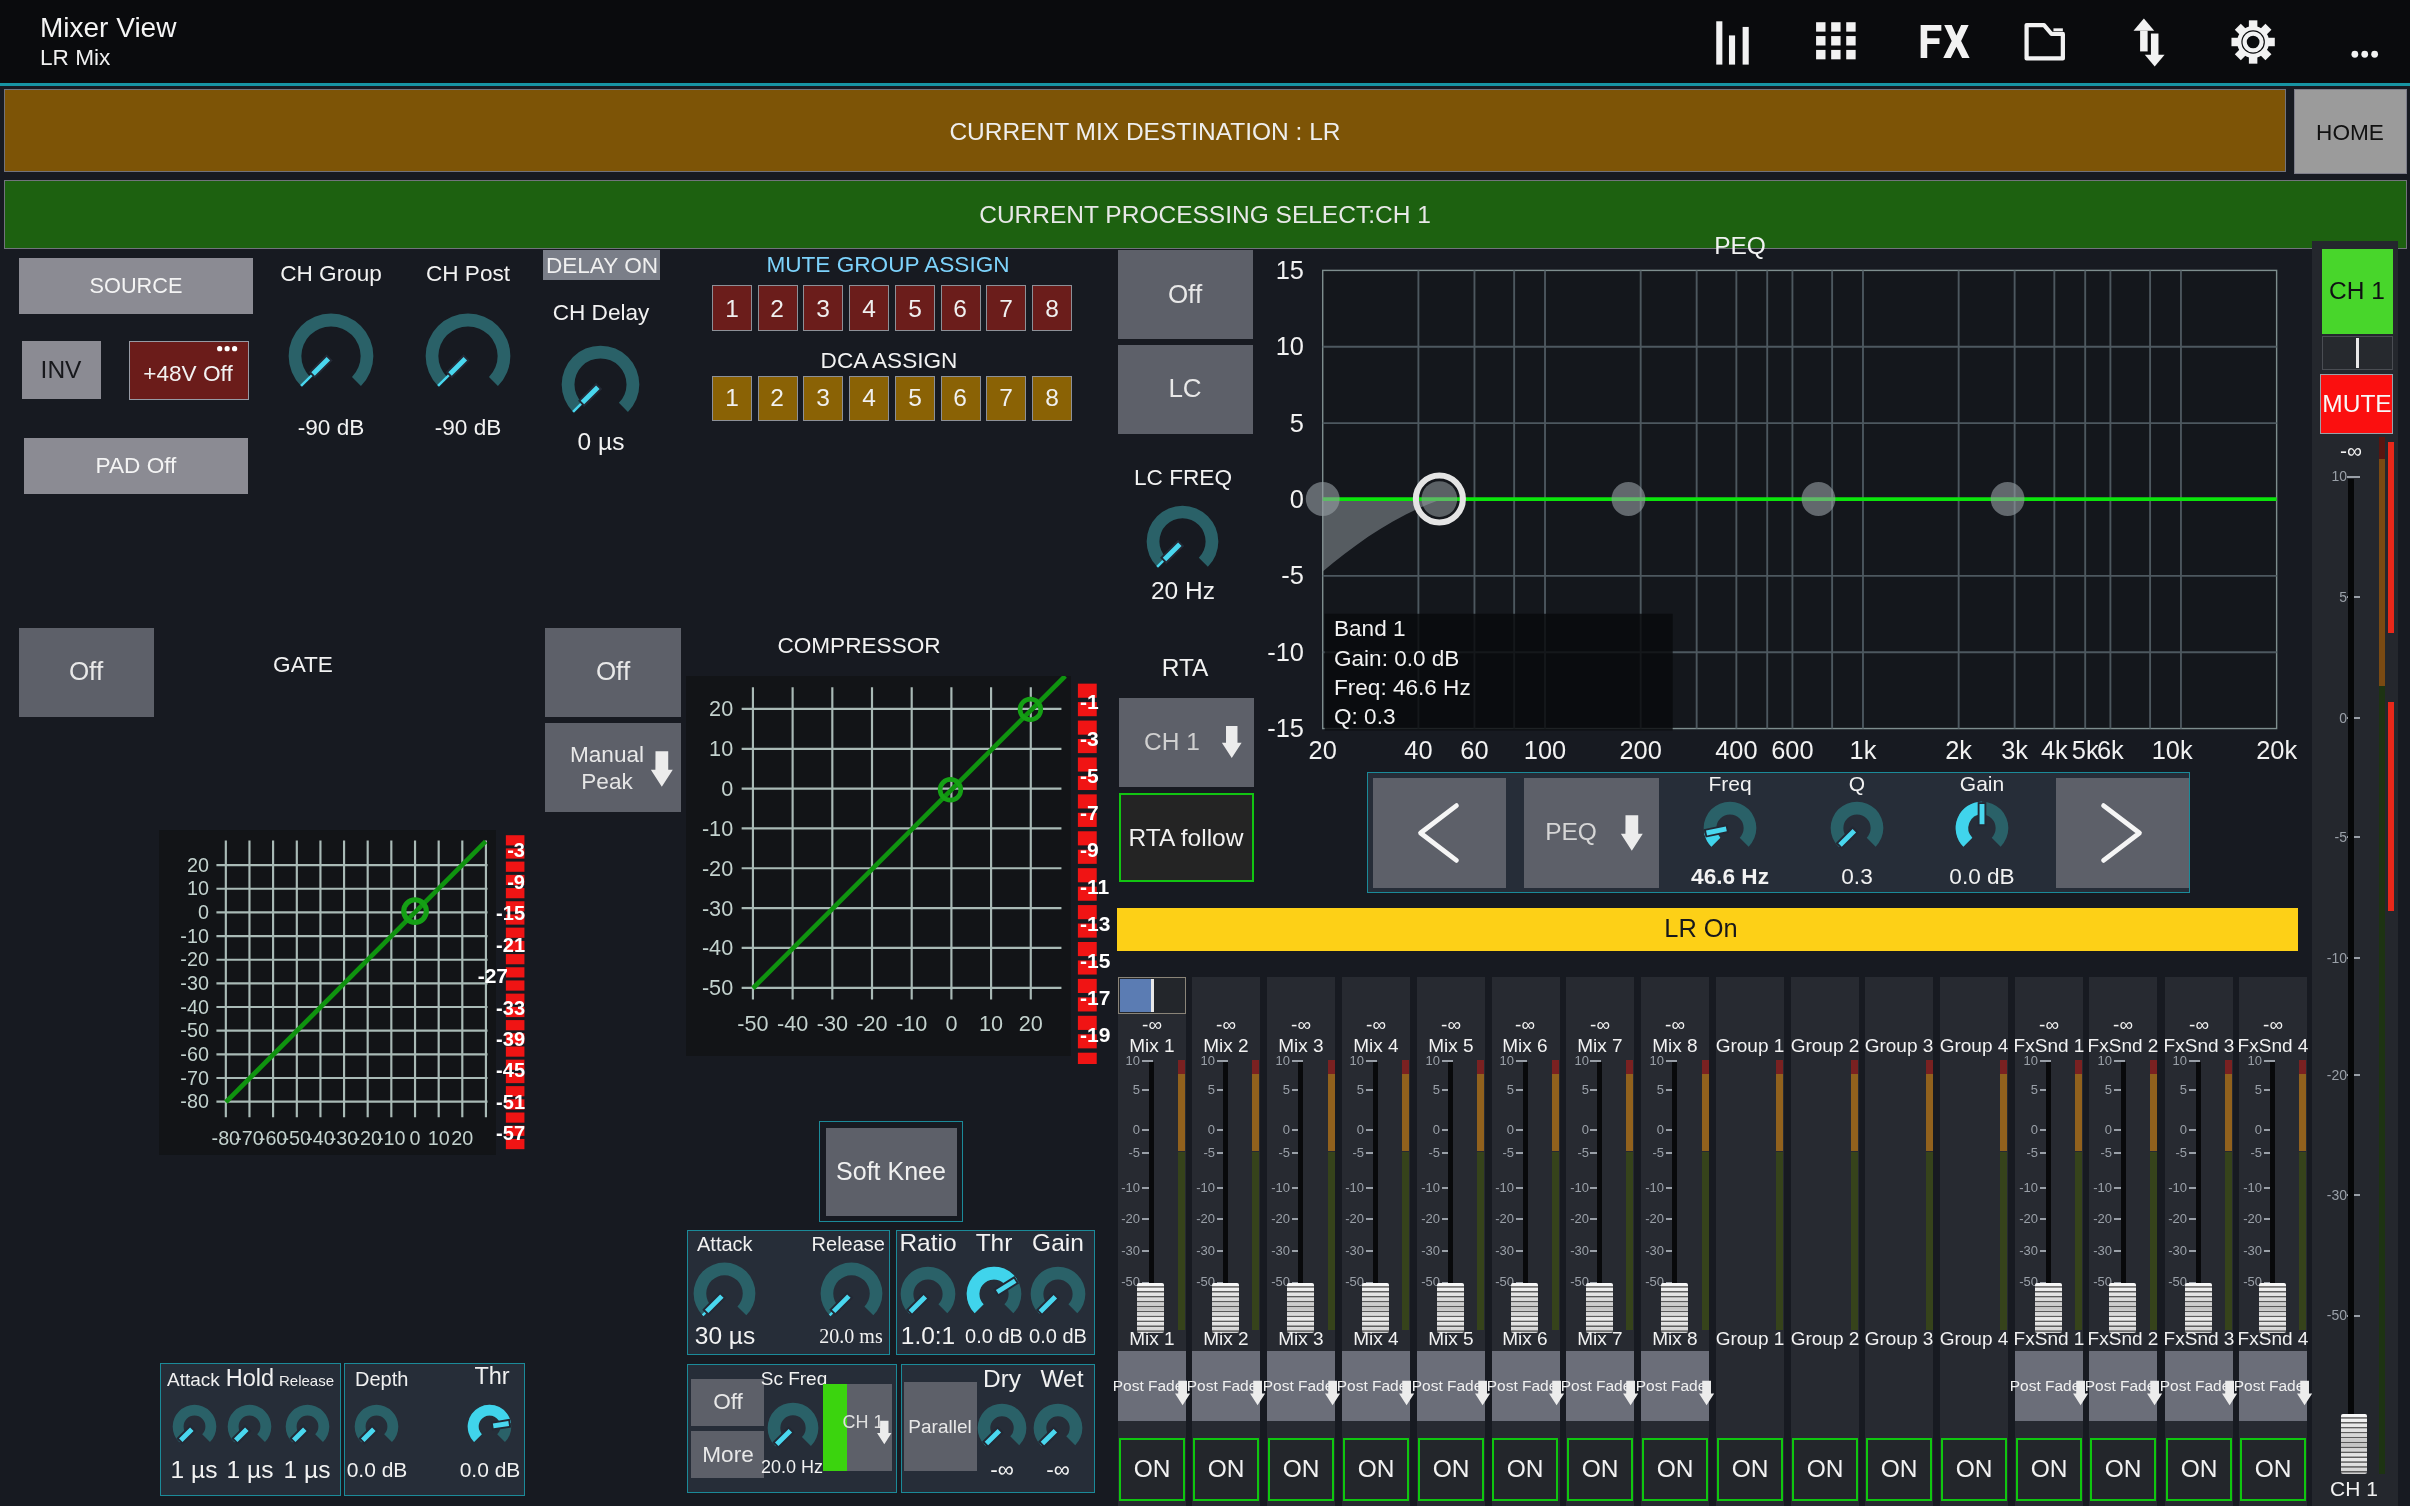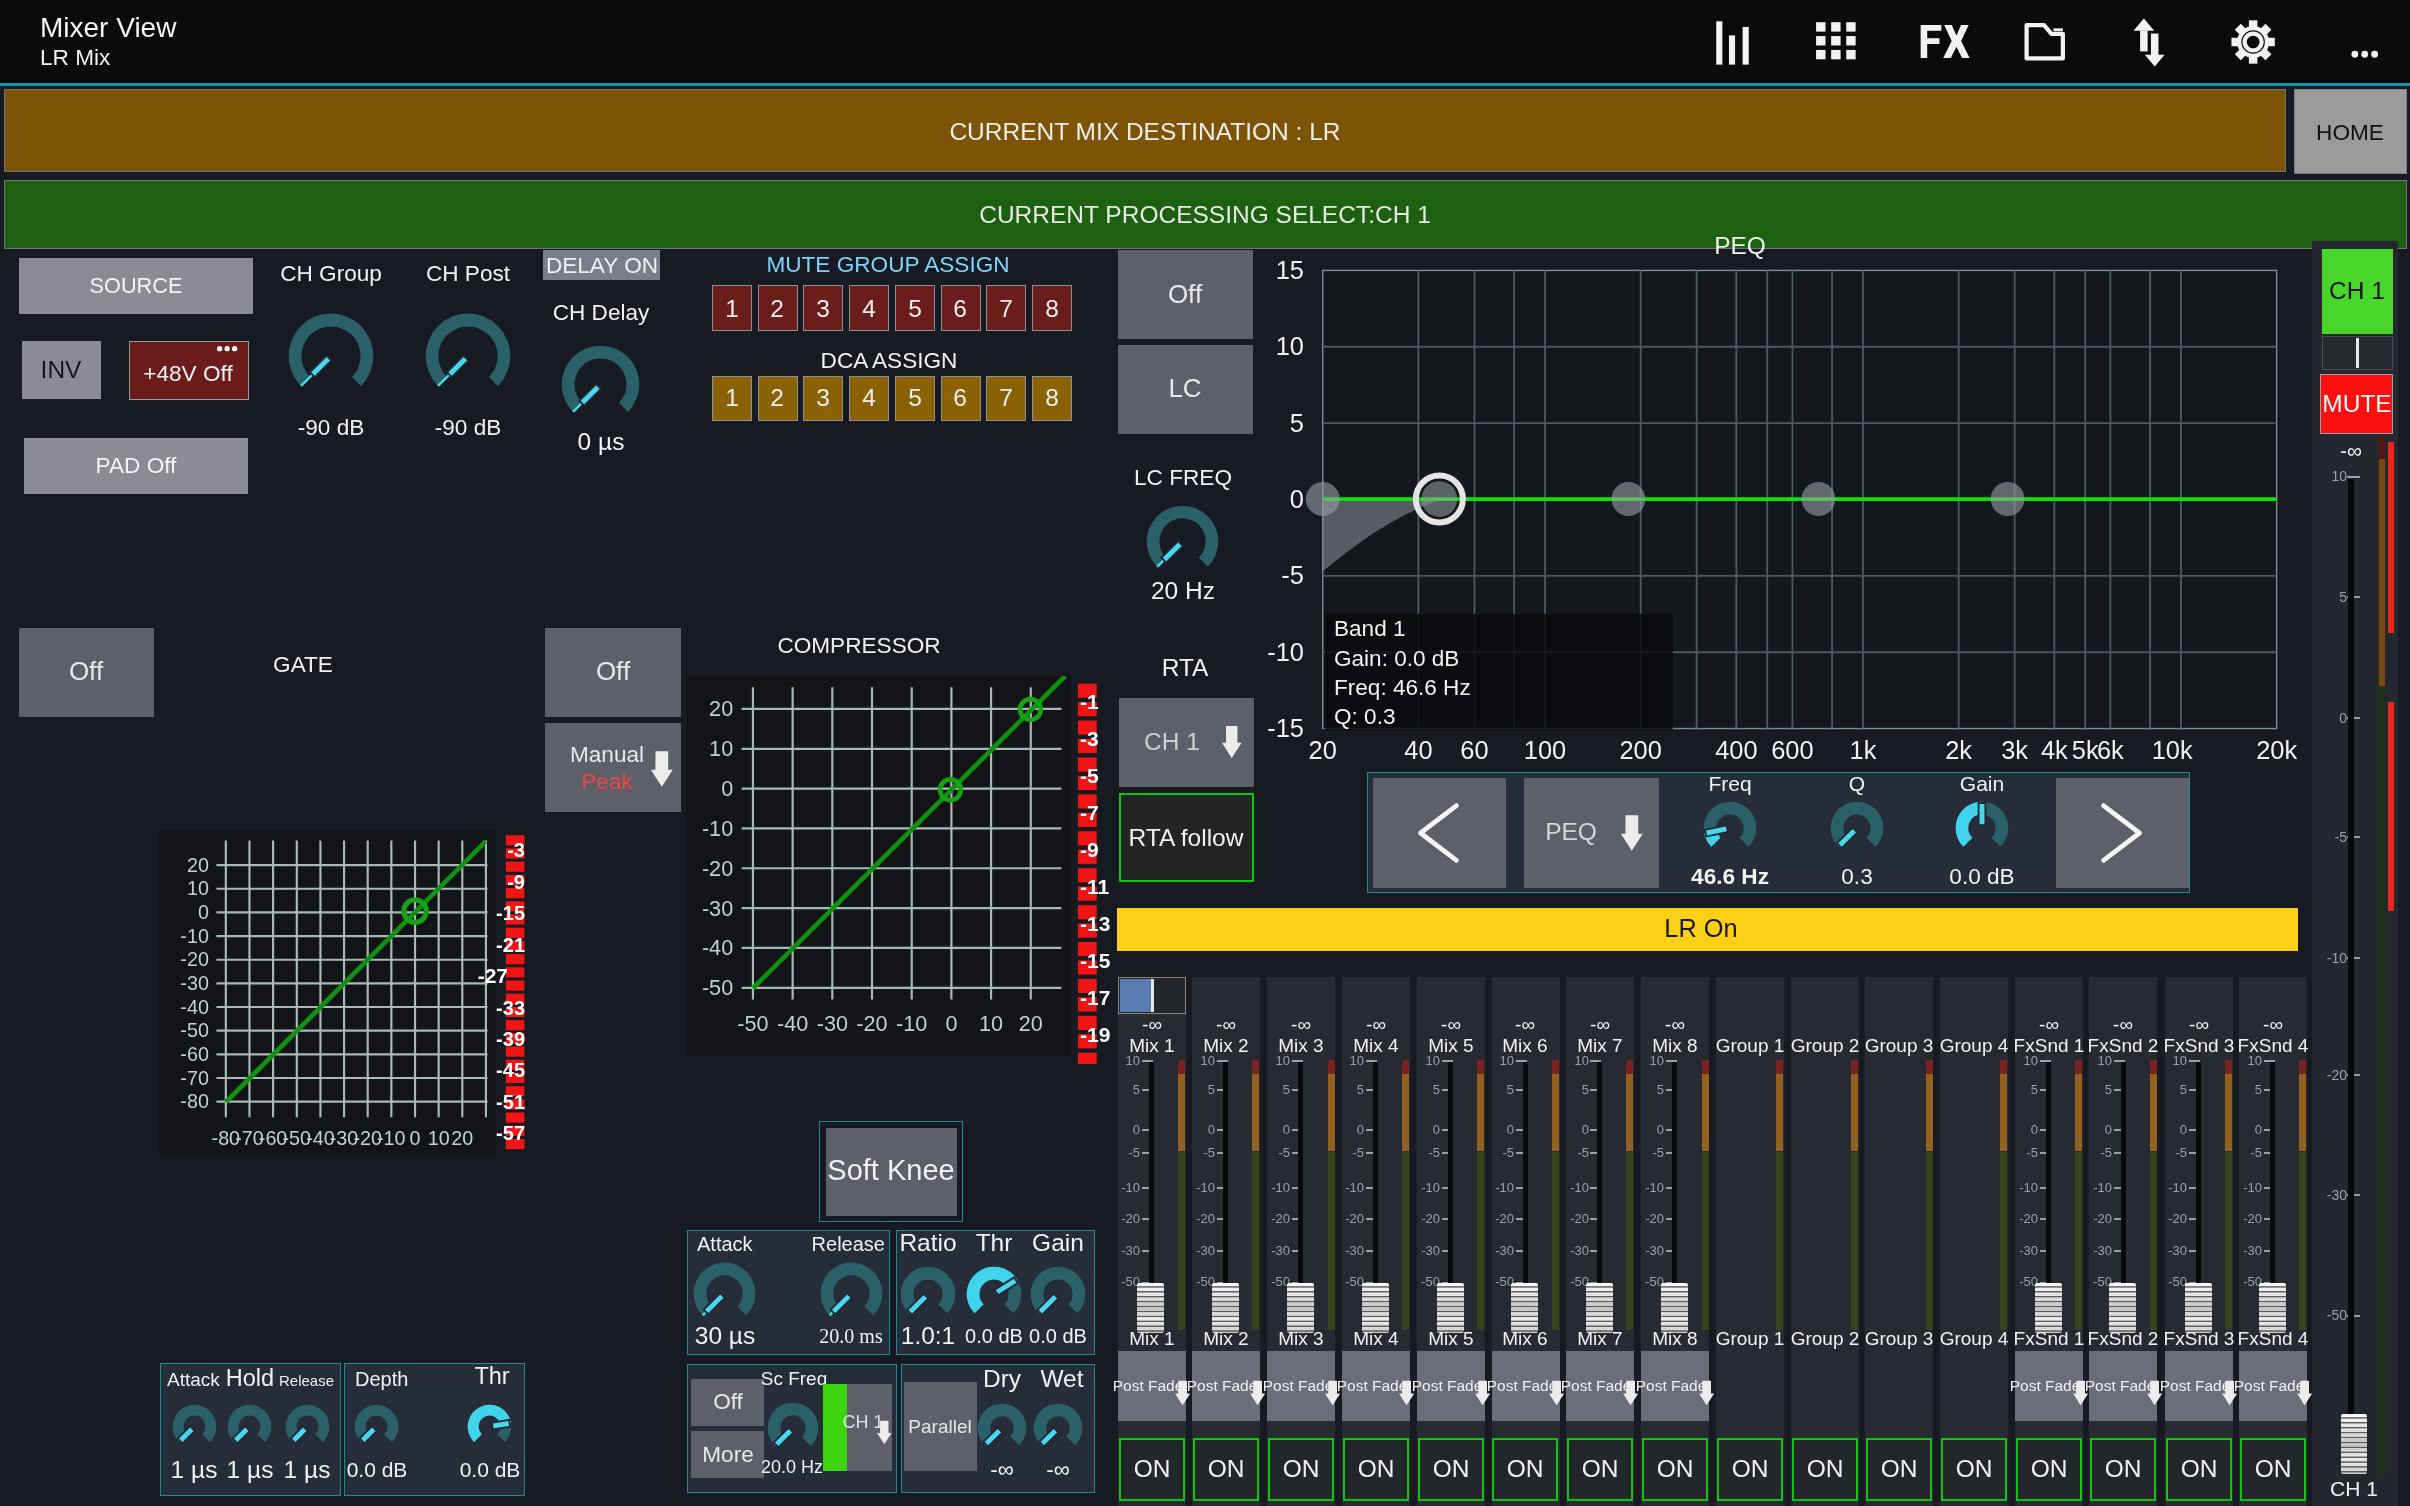--- a/index.html
+++ b/index.html
@@ -233,21 +233,21 @@
 <div class="abs t" style="left:508px;top:976px;transform:translate(-100%,-50%);font-size:21px;color:#ffffff;font-weight:700;white-space:nowrap;">-27</div>
 <div class="abs t" style="left:525px;top:1008px;transform:translate(-100%,-50%);font-size:20px;color:#ffffff;font-weight:700;white-space:nowrap;">-33</div>
 <div class="abs t" style="left:525px;top:1039px;transform:translate(-100%,-50%);font-size:20px;color:#ffffff;font-weight:700;white-space:nowrap;">-39</div>
 <div class="abs t" style="left:525px;top:1070px;transform:translate(-100%,-50%);font-size:20px;color:#ffffff;font-weight:700;white-space:nowrap;">-45</div>
 <div class="abs t" style="left:525px;top:1102px;transform:translate(-100%,-50%);font-size:20px;color:#ffffff;font-weight:700;white-space:nowrap;">-51</div>
 <div class="abs t" style="left:525px;top:1133px;transform:translate(-100%,-50%);font-size:20px;color:#ffffff;font-weight:700;white-space:nowrap;">-57</div>
 <div class="abs" style="left:545px;top:628px;width:136px;height:89px;background:#5d6069;"></div>
 <div class="abs t" style="left:613px;top:672px;transform:translate(-50%,-50%);font-size:26px;color:#e8e8e8;font-weight:400;">Off</div>
 <div class="abs" style="left:545px;top:723px;width:136px;height:89px;background:#5d6069;"></div>
 <div class="abs t" style="left:607px;top:755px;transform:translate(-50%,-50%);font-size:22.6px;color:#e8e8e8;font-weight:400;">Manual</div>
-<div class="abs t" style="left:607px;top:782px;transform:translate(-50%,-50%);font-size:22.6px;color:#ef4444;font-weight:400;">Peak</div>
+<div class="abs t" style="left:607px;top:782px;transform:translate(-50%,-50%);font-size:22.6px;color:#e5e5e5;font-weight:400;">Peak</div>
 <svg class="abs" style="left:649px;top:749px" width="26" height="40" viewBox="-13.8 -21.0 28 42">
       <path d="M-6.8,-19.0 h13.7 v19.8 h4.9 L0,19.0 L-11.8,0.8 h4.9 Z" fill="#ececec"></path>
     </svg>
 <div class="abs t" style="left:859px;top:646px;transform:translate(-50%,-50%);font-size:22.6px;color:#f2f2f2;font-weight:400;">COMPRESSOR</div>
 <svg class="abs" style="left:686px;top:676px" width="385" height="380" viewBox="729 718 409 404">
       <rect x="729" y="718" width="409" height="404" fill="#121417"></rect>
       <line x1="800.0" y1="730" x2="800.0" y2="1062" stroke="#a9bab6" stroke-width="2.3"></line>
       <line x1="842.2" y1="730" x2="842.2" y2="1062" stroke="#a9bab6" stroke-width="2.3"></line>
       <line x1="884.4" y1="730" x2="884.4" y2="1062" stroke="#a9bab6" stroke-width="2.3"></line>
       <line x1="926.6" y1="730" x2="926.6" y2="1062" stroke="#a9bab6" stroke-width="2.3"></line>
@@ -311,21 +311,21 @@
 <div class="abs t" style="left:1080px;top:776px;transform:translate(0,-50%);font-size:21px;color:#ffffff;font-weight:700;">-5</div>
 <div class="abs t" style="left:1080px;top:813px;transform:translate(0,-50%);font-size:21px;color:#ffffff;font-weight:700;">-7</div>
 <div class="abs t" style="left:1080px;top:850px;transform:translate(0,-50%);font-size:21px;color:#ffffff;font-weight:700;">-9</div>
 <div class="abs t" style="left:1080px;top:887px;transform:translate(0,-50%);font-size:21px;color:#ffffff;font-weight:700;">-11</div>
 <div class="abs t" style="left:1080px;top:924px;transform:translate(0,-50%);font-size:21px;color:#ffffff;font-weight:700;">-13</div>
 <div class="abs t" style="left:1080px;top:961px;transform:translate(0,-50%);font-size:21px;color:#ffffff;font-weight:700;">-15</div>
 <div class="abs t" style="left:1080px;top:998px;transform:translate(0,-50%);font-size:21px;color:#ffffff;font-weight:700;">-17</div>
 <div class="abs t" style="left:1080px;top:1035px;transform:translate(0,-50%);font-size:21px;color:#ffffff;font-weight:700;">-19</div>
 <div class="abs" style="left:819px;top:1121px;width:144px;height:101px;background:transparent;border:1.9px solid #1b8a99;box-sizing:border-box;"></div>
 <div class="abs" style="left:826px;top:1128px;width:131px;height:88px;background:#5d6069;"></div>
-<div class="abs t" style="left:891px;top:1171px;transform:translate(-50%,-50%);font-size:29px;color:#f0f0f0;font-weight:400;">Soft Knee</div>
+<div class="abs t" style="left:891px;top:1171px;transform:translate(-50%,-50%);font-size:25px;color:#f0f0f0;font-weight:400;">Soft Knee</div>
 <div class="abs" style="left:687px;top:1230px;width:203px;height:125px;background:#262d38;border:1.9px solid #1b8a99;box-sizing:border-box;"></div>
 <div class="abs t" style="left:697px;top:1244px;transform:translate(0,-50%);font-size:20px;color:#f0f0f0;font-weight:400;">Attack</div>
 <div class="abs t" style="left:885px;top:1244px;transform:translate(-100%,-50%);font-size:20px;color:#f0f0f0;font-weight:400;white-space:nowrap;">Release</div>
 <svg class="abs" style="left:688px;top:1257px" width="73" height="73" viewBox="-39 -39 78 78">
       <path d="M-23.3,23.3 A33.0,33.0 0 1 1 23.3,23.3 L13.8,13.8 A19.5,19.5 0 1 0 -13.8,13.8 Z" fill="#2a6168"></path>
       <g transform="rotate(-135)">
         <line x1="0" y1="-26.0" x2="0" y2="-33.0" stroke="#49d7ef" stroke-width="2.6"></line>
         <rect x="-3.6" y="-28.0" width="7.2" height="25.0" fill="#49d7ef" stroke="#232834" stroke-width="2"></rect>
       </g>
     </svg>

